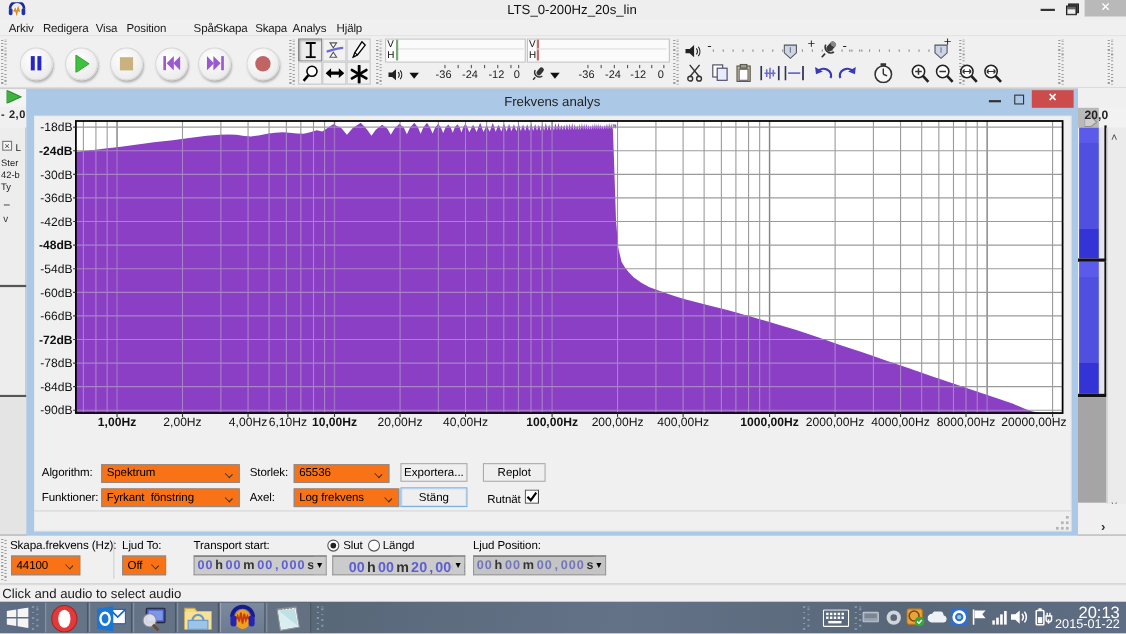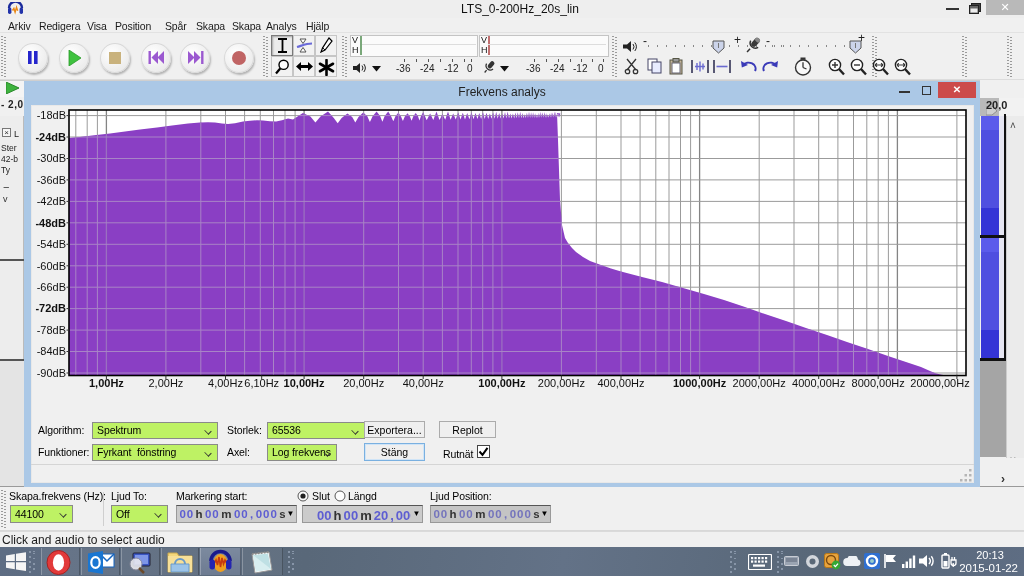--- a/index.html
+++ b/index.html
@@ -1,20 +1,20 @@
 <!DOCTYPE html>
 <html><head><meta charset="utf-8">
 <style>
 *{margin:0;padding:0;box-sizing:border-box}
 html,body{width:1024px;height:576px;overflow:hidden}
 body{font-family:"Liberation Sans",sans-serif;background:#f0f0f0;position:relative}
 .abs{position:absolute}
 .grip{position:absolute;width:5px;background:repeating-linear-gradient(to bottom,#9a9a9a 0 1px,transparent 1px 3px),repeating-linear-gradient(to bottom,#9a9a9a 0 1px,transparent 1px 3px);background-size:2px 100%,2px 100%;background-position:0 0,3px 1px;background-repeat:repeat-y}
 .tbtn{position:absolute;width:22px;height:21px;border:1px solid #c6c6c6;background:#f2f2f2}
-.combo{position:absolute;background:#bef264;border:1px solid #8a8a8a;font-size:10.5px;letter-spacing:-0.1px;color:#000;padding-left:4px;line-height:15px;white-space:nowrap;overflow:hidden}
+.combo{position:absolute;background:#f97316;border:1px solid #8a8a8a;font-size:10.5px;letter-spacing:-0.1px;color:#000;padding-left:4px;line-height:15px;white-space:nowrap;overflow:hidden}
 .combo:after{content:"";position:absolute;right:6px;top:5px;width:5px;height:5px;border-right:1.2px solid #333;border-bottom:1.2px solid #333;transform:rotate(45deg) scale(1,.75)}
 .btn{position:absolute;background:#efefef;border:1px solid #ababab;font-size:10.5px;color:#000;text-align:center}
 .lbl{position:absolute;font-size:10.5px;letter-spacing:-0.1px;color:#000;white-space:nowrap}
 .num{font-size:10px;color:#222;position:absolute}
 .tf b{font-style:normal;display:inline-block;width:7.3px;text-align:center}
 .tf i{font-style:normal;color:#333;font-weight:bold;display:inline-block;padding:0 2px}
 </style></head>
 <body>
 
 <div class="abs" style="left:0;top:0;width:1024px;height:18px;background:#eeeeee"></div>
@@ -33,21 +33,21 @@
     <rect x="1.5" y="5.5" width="7" height="4" fill="#eee"></rect>
   </svg>
 <div class="abs" style="left:986px;top:0;width:38px;height:15px;background:#b9b9b9;color:#fff;font-size:11px;text-align:center;line-height:15px">✕</div>
 
 <div class="abs" style="left:0;top:18px;width:1024px;height:15px;background:#f0f0f0;border-bottom:1px solid #e2e2e2"></div>
 <div class="abs" style="top:20px;left:0;width:1024px;font-size:10.5px;letter-spacing:-0.15px;color:#1a1a1a">
 <span class="abs" style="left:8px">Arkiv</span>
     <span class="abs" style="left:39px">Redigera</span>
     <span class="abs" style="left:87px">Visa</span>
     <span class="abs" style="left:115px">Position</span>
-    <span class="abs" style="left:165px">Spår</span>
+    <span class="abs" style="left:176px">Spår</span>
     <span class="abs" style="left:196px">Skapa</span>
     <span class="abs" style="left:232px">Skapa</span>
     <span class="abs" style="left:266px">Analys</span>
     <span class="abs" style="left:306px">Hjälp</span>
 </div>
 
 <div class="abs" style="left:0;top:33px;width:1024px;height:47px;background:#f0f0f0;border-bottom:1px solid #dcdcdc"></div>
 <div class="grip" style="left:1px;top:36px;height:41px"></div>
 <div class="grip" style="left:263px;top:36px;height:41px"></div>
 <div class="grip" style="left:342px;top:36px;height:41px"></div>
@@ -496,27 +496,27 @@
       <text x="878.2" y="387" text-anchor="middle" font-size="11" fill="#111">8000,00Hz</text>
       <line x1="878.2" y1="375.5" x2="878.2" y2="379" stroke="#333"></line>
       <text x="940" y="387" text-anchor="middle" font-size="11" fill="#111">20000,00Hz</text>
       <line x1="956.9" y1="375.5" x2="956.9" y2="379" stroke="#333"></line>
 </g>
   </svg>
 
 <div class="lbl" style="left:38px;top:424px">Algorithm:</div>
 <div class="combo" style="left:92px;top:422px;width:126px;height:17px">Spektrum</div>
 <div class="lbl" style="left:227px;top:424px">Storlek:</div>
-<div class="combo" style="left:267px;top:422px;width:98px;height:17px">65536</div>
+<div class="combo" style="left:267px;top:422px;width:87px;height:17px">65536</div>
 <div class="btn" style="left:364px;top:421px;width:61px;height:17px;line-height:16px">Exportera...</div>
 <div class="btn" style="left:439px;top:421px;width:57px;height:17px;line-height:16px">Replot</div>
 <div class="lbl" style="left:38px;top:446px">Funktioner:</div>
 <div class="combo" style="left:92px;top:444px;width:126px;height:17px">Fyrkant&nbsp; fönstring</div>
 <div class="lbl" style="left:227px;top:446px">Axel:</div>
-<div class="combo" style="left:267px;top:444px;width:70px;height:17px">Log frekvens</div>
+<div class="combo" style="left:267px;top:444px;width:96px;height:17px">Log frekvens</div>
 <div class="btn" style="left:364px;top:443px;width:61px;height:18px;line-height:16px;border:1px solid #7ab0e0;box-shadow:0 0 0 1px #cfe4f7 inset">Stäng</div>
 <div class="lbl" style="left:443px;top:448px">Rutnät</div>
 <svg class="abs" style="left:477px;top:445px" width="13" height="13">
     <rect x="0.5" y="0.5" width="12" height="12" fill="#fff" stroke="#444"></rect>
     <path d="M2.5,6.5 L5.5,9.8 L10.5,2.8" fill="none" stroke="#000" stroke-width="2"></path>
   </svg>
 <div class="abs" style="left:31px;top:464px;width:943px;height:1px;background:#d5d5d5"></div>
 <svg class="abs" style="left:960px;top:469px" width="13" height="13">
     <g fill="#b5b5b5">
       <rect x="9" y="0" width="2.5" height="2.5"></rect>
@@ -527,22 +527,22 @@
       <rect x="0" y="10" width="2.5" height="2.5"></rect>
     </g>
   </svg>
 
 <div class="abs" style="left:0;top:487px;width:1024px;height:44px;background:#f0f0f0;border-bottom:1px solid #d8d8d8"></div>
 <div class="grip" style="left:1px;top:490px;height:38px"></div>
 <div class="lbl" style="left:9px;top:490px;font-size:10.6px">Skapa.frekvens (Hz):</div>
 <div class="combo" style="left:10px;top:505px;width:63px;height:18px;line-height:16px">44100</div>
 <div class="abs" style="left:103px;top:492px;width:1px;height:34px;background:#cfcfcf"></div>
 <div class="lbl" style="left:111px;top:490px">Ljud To:</div>
-<div class="combo" style="left:111px;top:505px;width:57px;height:18px;line-height:16px">Off</div>
-<div class="lbl" style="left:176px;top:490px">Markering start:</div>
+<div class="combo" style="left:111px;top:505px;width:40px;height:18px;line-height:16px">Off</div>
+<div class="lbl" style="left:176px;top:490px">Transport start:</div>
 <svg class="abs" style="left:297px;top:490px" width="12" height="12">
     <circle cx="6" cy="6" r="5" fill="#fdfdfd" stroke="#555"></circle>
     <circle cx="6" cy="6" r="2.6" fill="#222"></circle>
   </svg>
 <div class="lbl" style="left:312px;top:490px">Slut</div>
 <svg class="abs" style="left:334px;top:490px" width="12" height="12">
     <circle cx="6" cy="6" r="5" fill="#fdfdfd" stroke="#555"></circle>
   </svg>
 <div class="lbl" style="left:348px;top:490px">Längd</div>
 <div class="lbl" style="left:430px;top:490px">Ljud Position:</div>
@@ -670,14 +670,14 @@
 <svg class="abs" style="left:919px;top:554px" width="16" height="14">
     <path d="M0,4.5 H4 L8,1 V13 L4,9.5 H0 Z" fill="#fff"></path>
     <path d="M10,4 A4.5 4.5 0 0 1 10,10 M12.3,2.2 A7.3 7.3 0 0 1 12.3,11.8" stroke="#fff" fill="none" stroke-width="1.4"></path>
   </svg>
 <svg class="abs" style="left:940px;top:552px" width="18" height="18">
     <rect x="2" y="3" width="7" height="13" rx="1" fill="none" stroke="#fff" stroke-width="1.4"></rect>
     <rect x="4" y="1" width="3" height="2" fill="#fff"></rect>
     <rect x="3.5" y="9" width="4" height="5.5" fill="#fff"></rect>
     <path d="M12,5 v3 M14.5,5 v3 M11,8 h5 v3 a2.5 2.5 0 0 1-5,0 Z M13.2,11 v4" stroke="#fff" stroke-width="1.3" fill="none"></path>
   </svg>
-<div class="abs" style="left:962px;top:549px;width:56px;text-align:center;font-size:11px;color:#fff">20:13</div>
+<div class="abs" style="left:962px;top:549px;width:56px;text-align:right;font-size:15px;color:#fff">20:13</div>
 <div class="abs" style="left:936px;top:562px;width:82px;text-align:right;font-size:11.5px;color:#fff">2015-01-22</div>
 
 </body></html>

